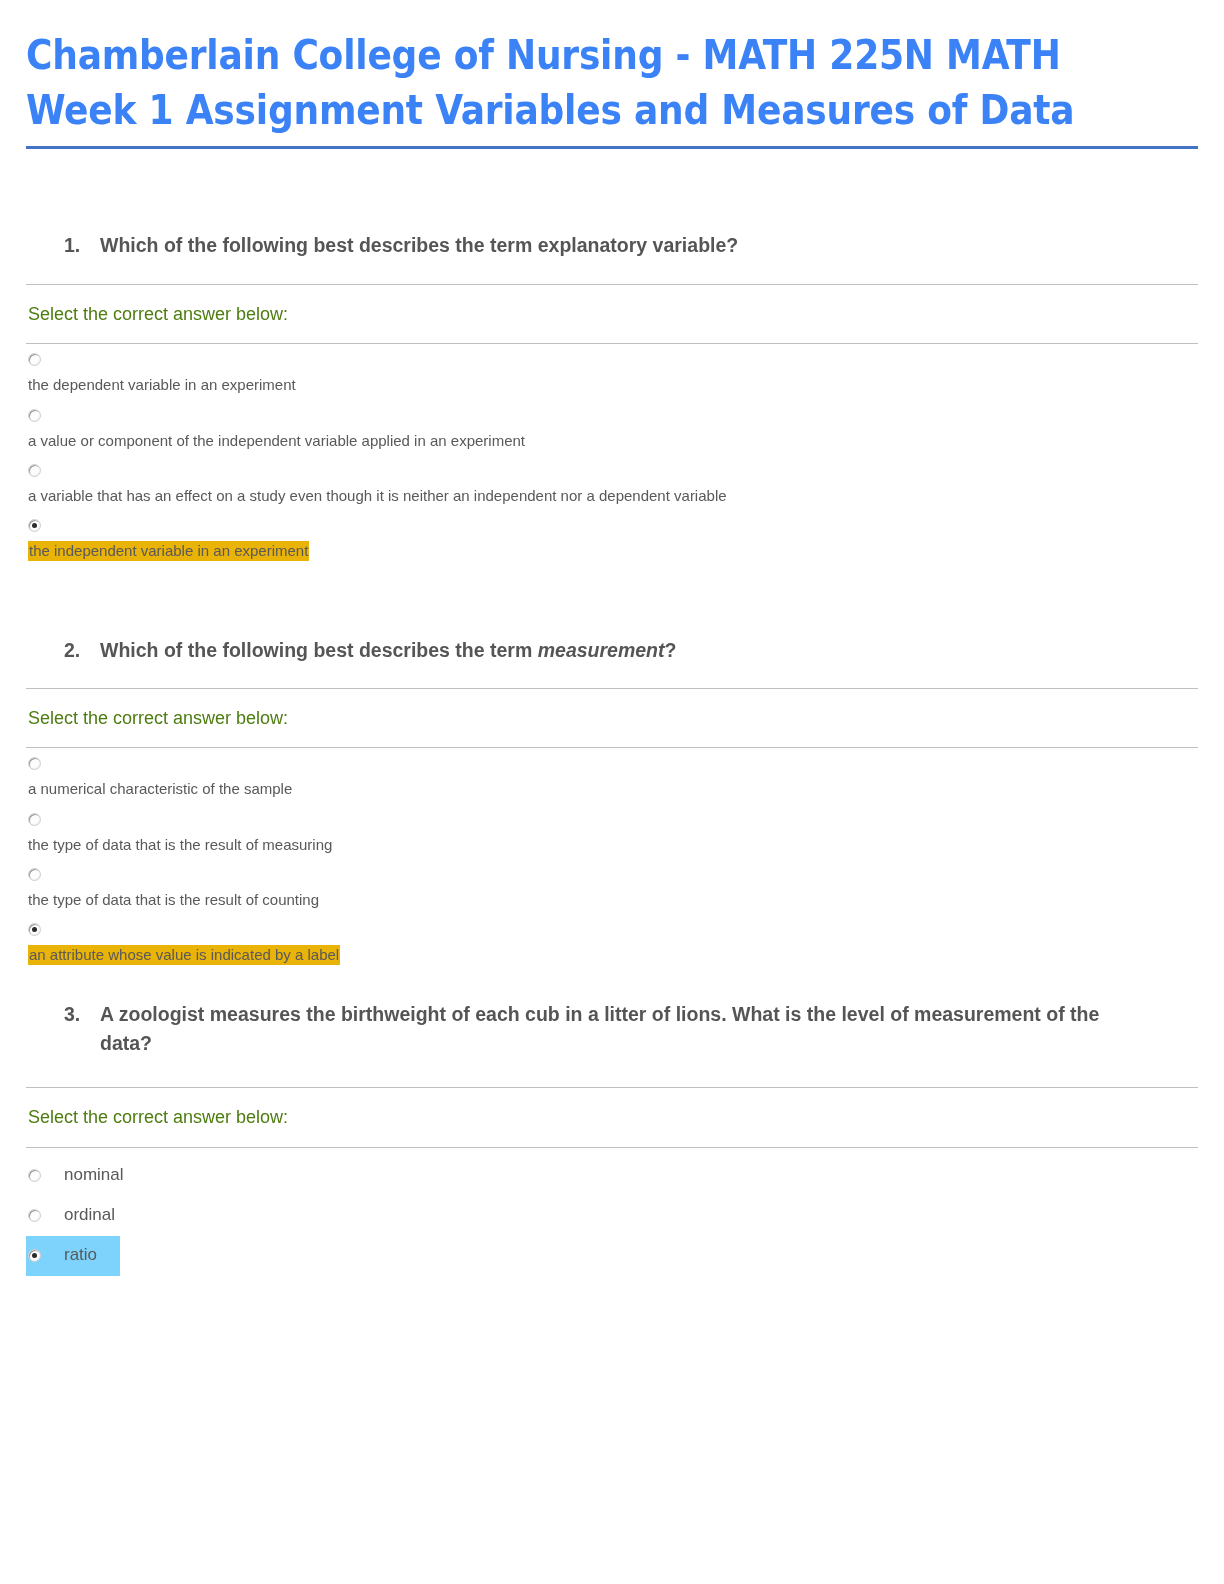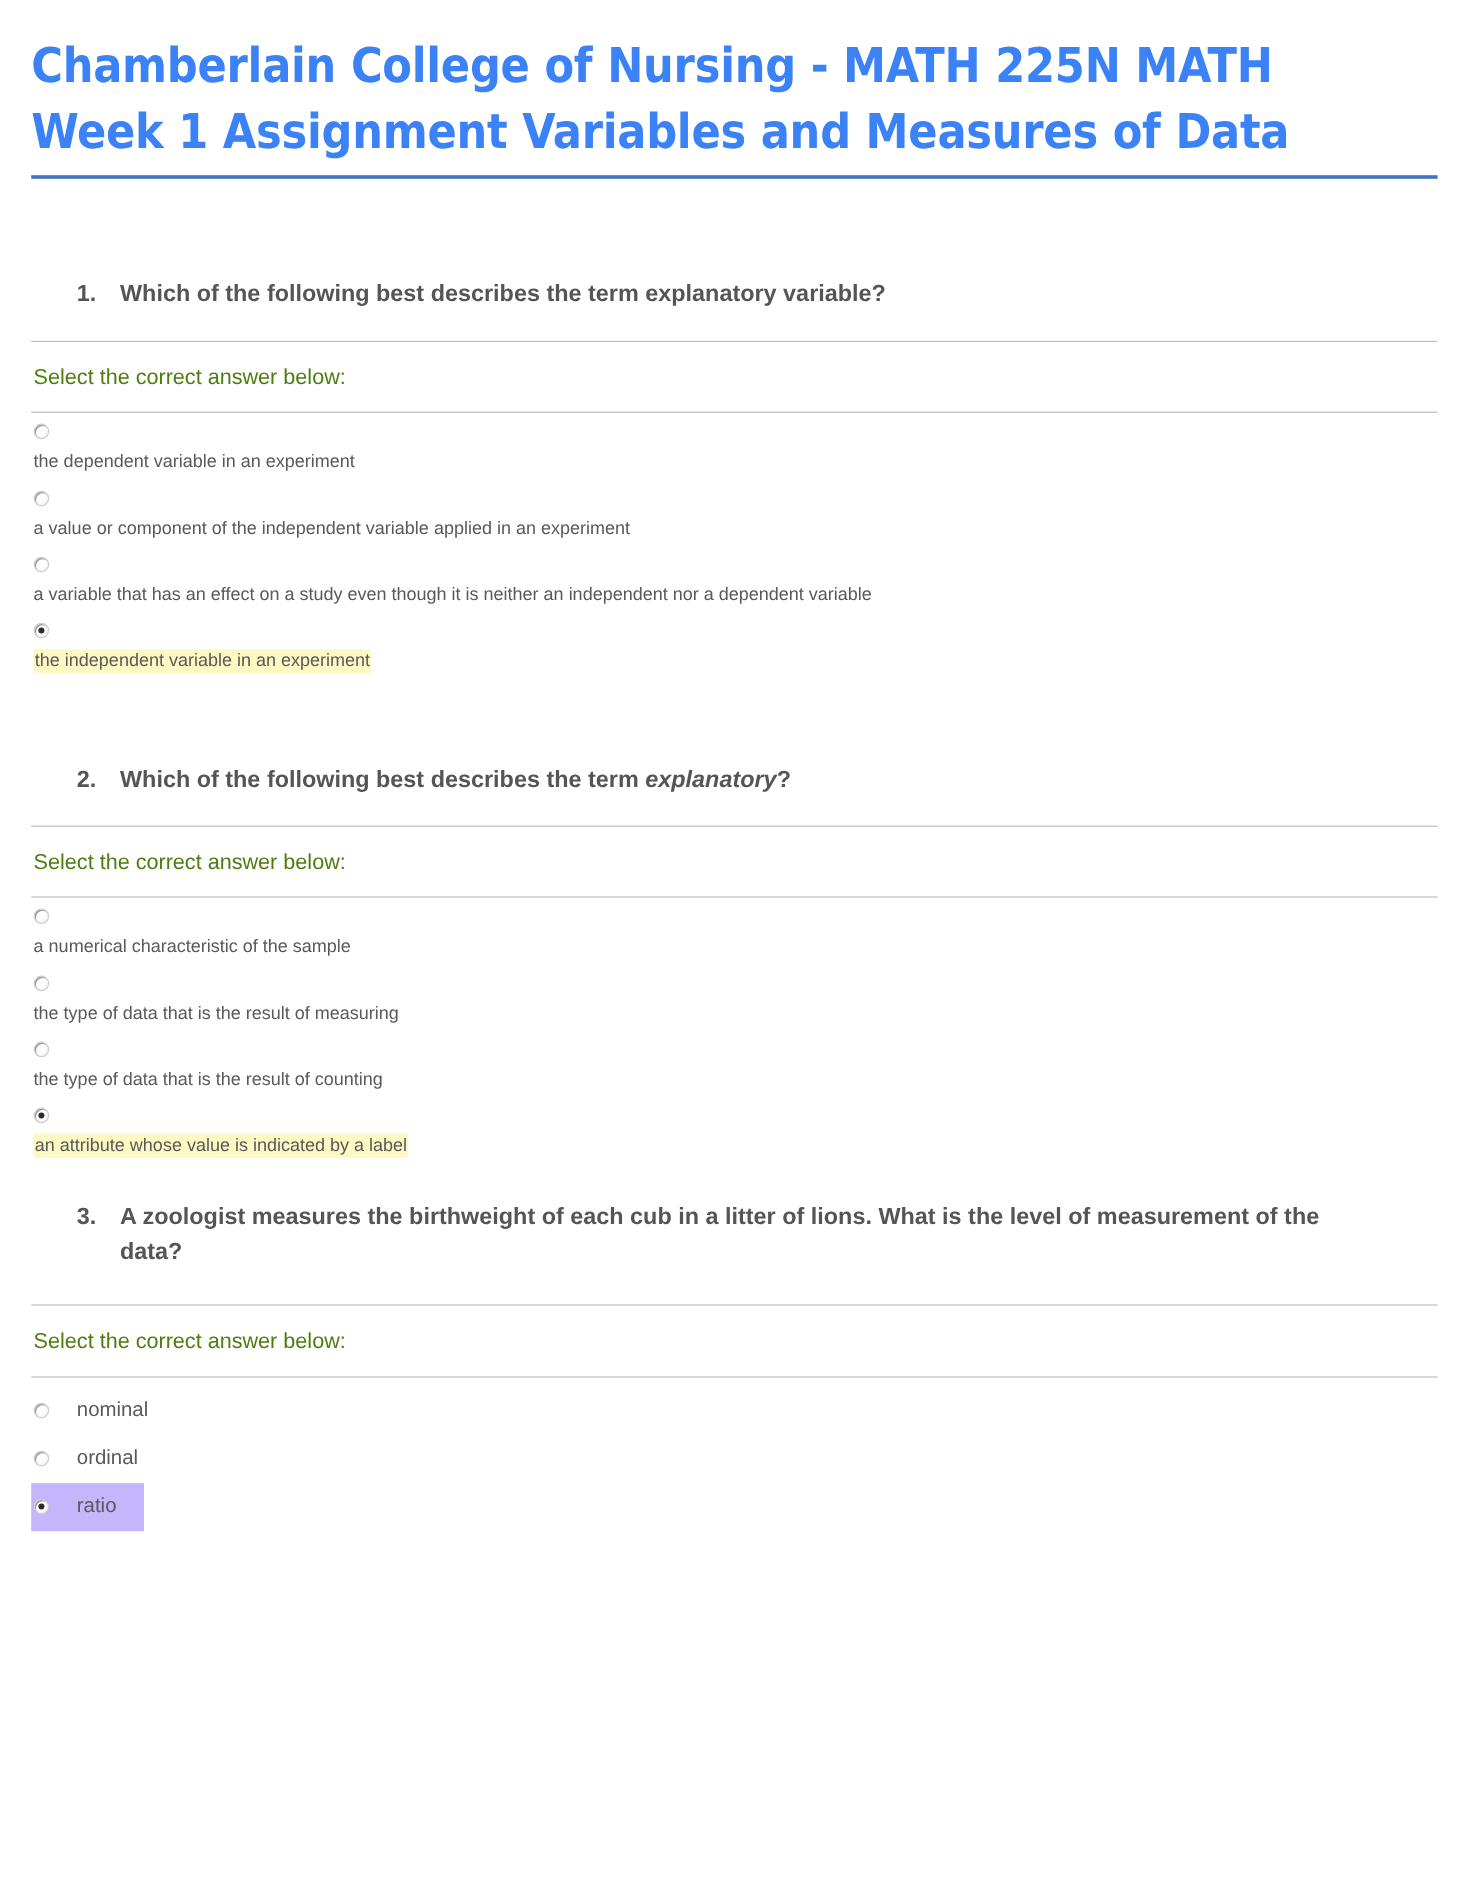--- a/index.html
+++ b/index.html
@@ -93,21 +93,21 @@
     padding-left: 2px;
   }
   .opt-stacked .opt-label {
     font-size: 15px;
     line-height: 1.22;
     color: #595959;
     padding: 6px 0 14px 2px;
     display: block;
   }
   .opt-stacked .opt-label .hl {
-    background: #fef9c3;
+    background: #eab308;
     padding: 1px 1px 2px 1px;
   }
 
   
   .options-inline { padding-top: 8px; }
   .opt-inline {
     display: flex;
     align-items: center;
     height: 40px;
     padding-left: 2px;
@@ -116,21 +116,21 @@
     width: 36px;
     flex: 0 0 36px;
     line-height: 0;
   }
   .opt-inline .opt-label {
     font-size: 17px;
     line-height: 1.2;
     color: #595959;
   }
   .opt-inline.highlighted {
-    background: #c4b5fd;
+    background: #7dd3fc;
     width: 94px;
     box-sizing: border-box;
   }
 
   
   .radio {
     display: inline-block;
     width: 13px;
     height: 13px;
     border-radius: 50%;
@@ -190,21 +190,21 @@
       <div class="opt-stacked">
         <div class="radio-line"><span class="radio checked"></span></div>
         <span class="opt-label"><span class="hl">the independent variable in an experiment</span></span>
       </div>
     </div>
   </div>
 
   <div class="q-block second">
     <div class="q-heading">
       <span class="q-num">2.</span>
-      <span class="q-text"><span>Which of the following best describes the term </span><span class="ital">explanatory</span><span>?</span></span>
+      <span class="q-text"><span>Which of the following best describes the term </span><span class="ital">measurement</span><span>?</span></span>
     </div>
     <hr class="rule top-2">
     <div class="select-prompt">Select the correct answer below:</div>
     <hr class="rule">
 
     <div class="options-stacked">
       <div class="opt-stacked">
         <div class="radio-line"><span class="radio"></span></div>
         <span class="opt-label">a numerical characteristic of the sample</span>
       </div>

